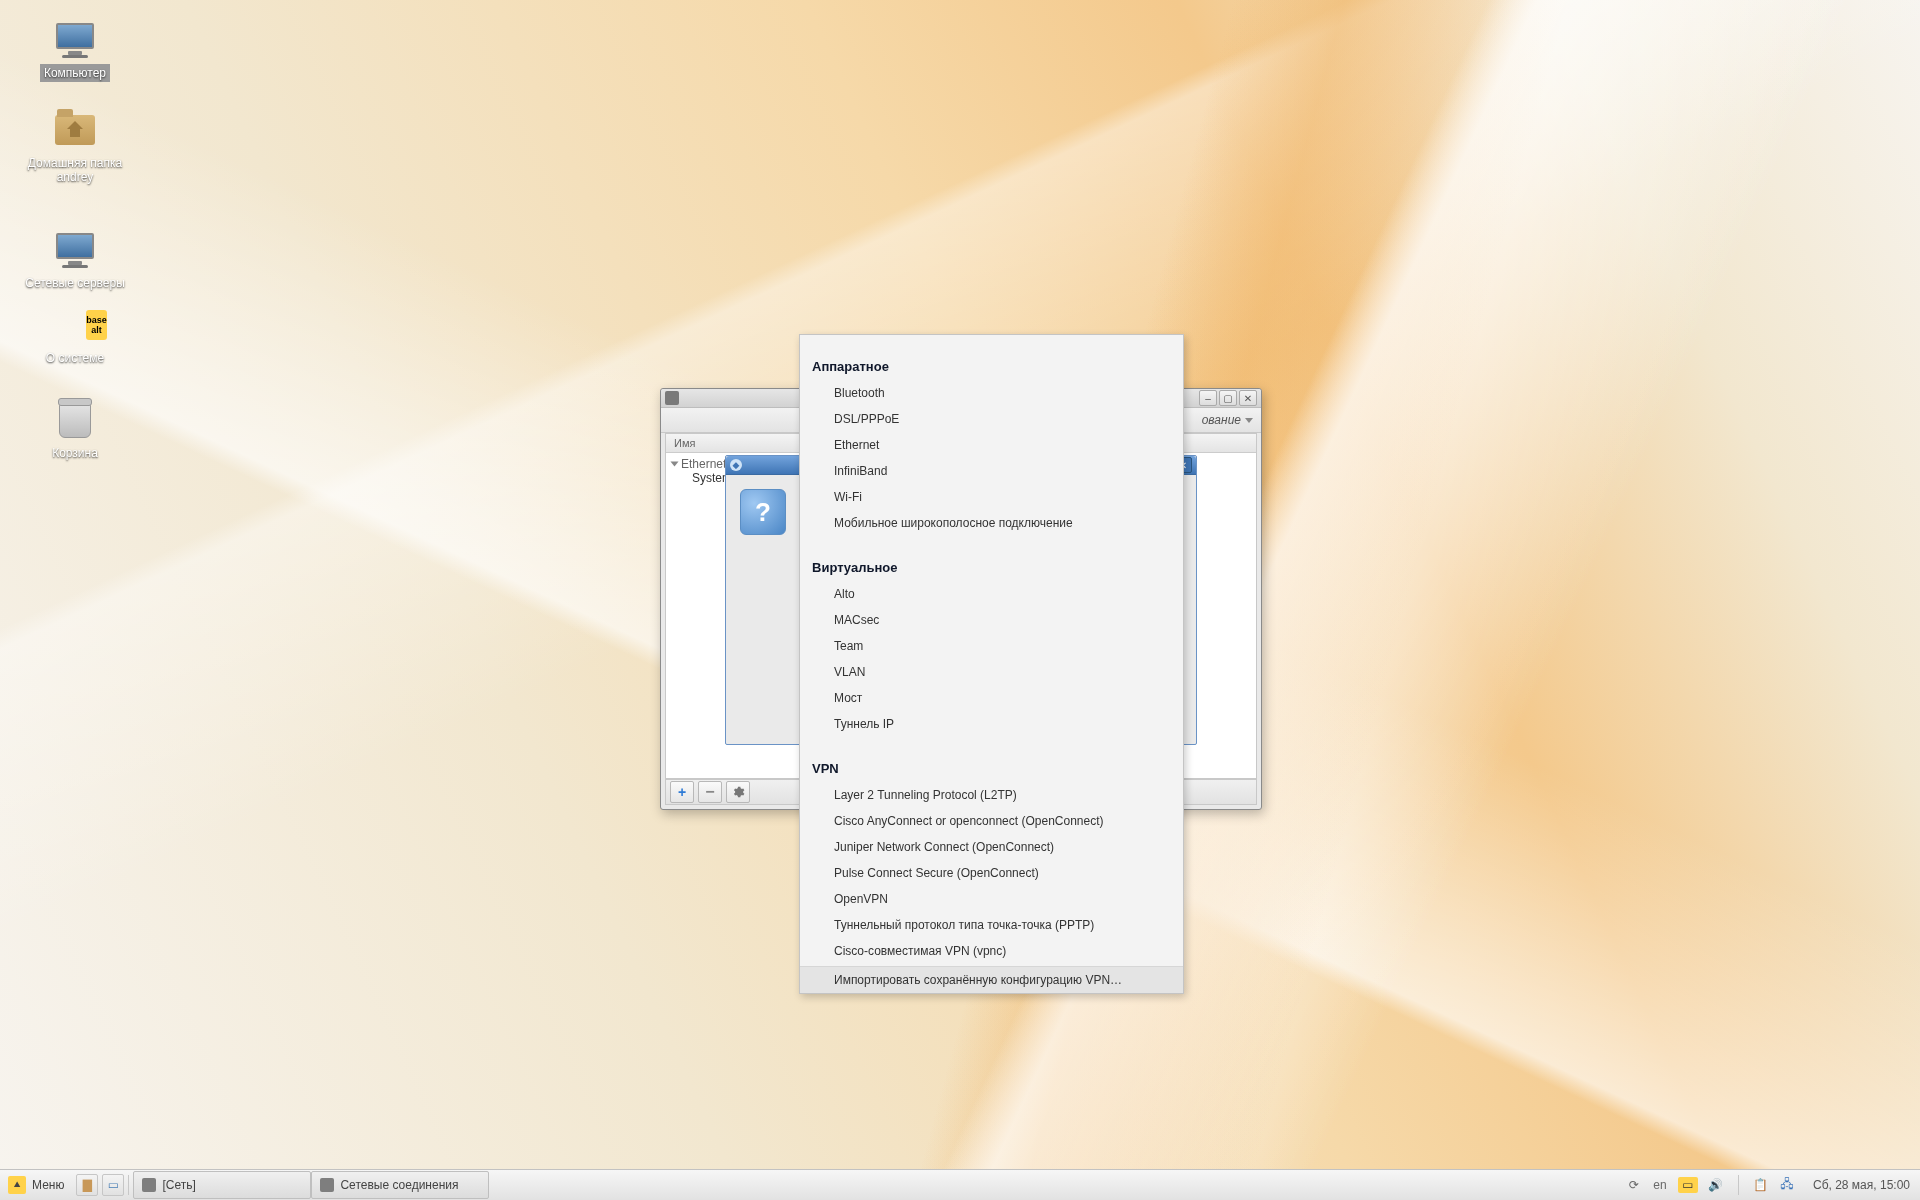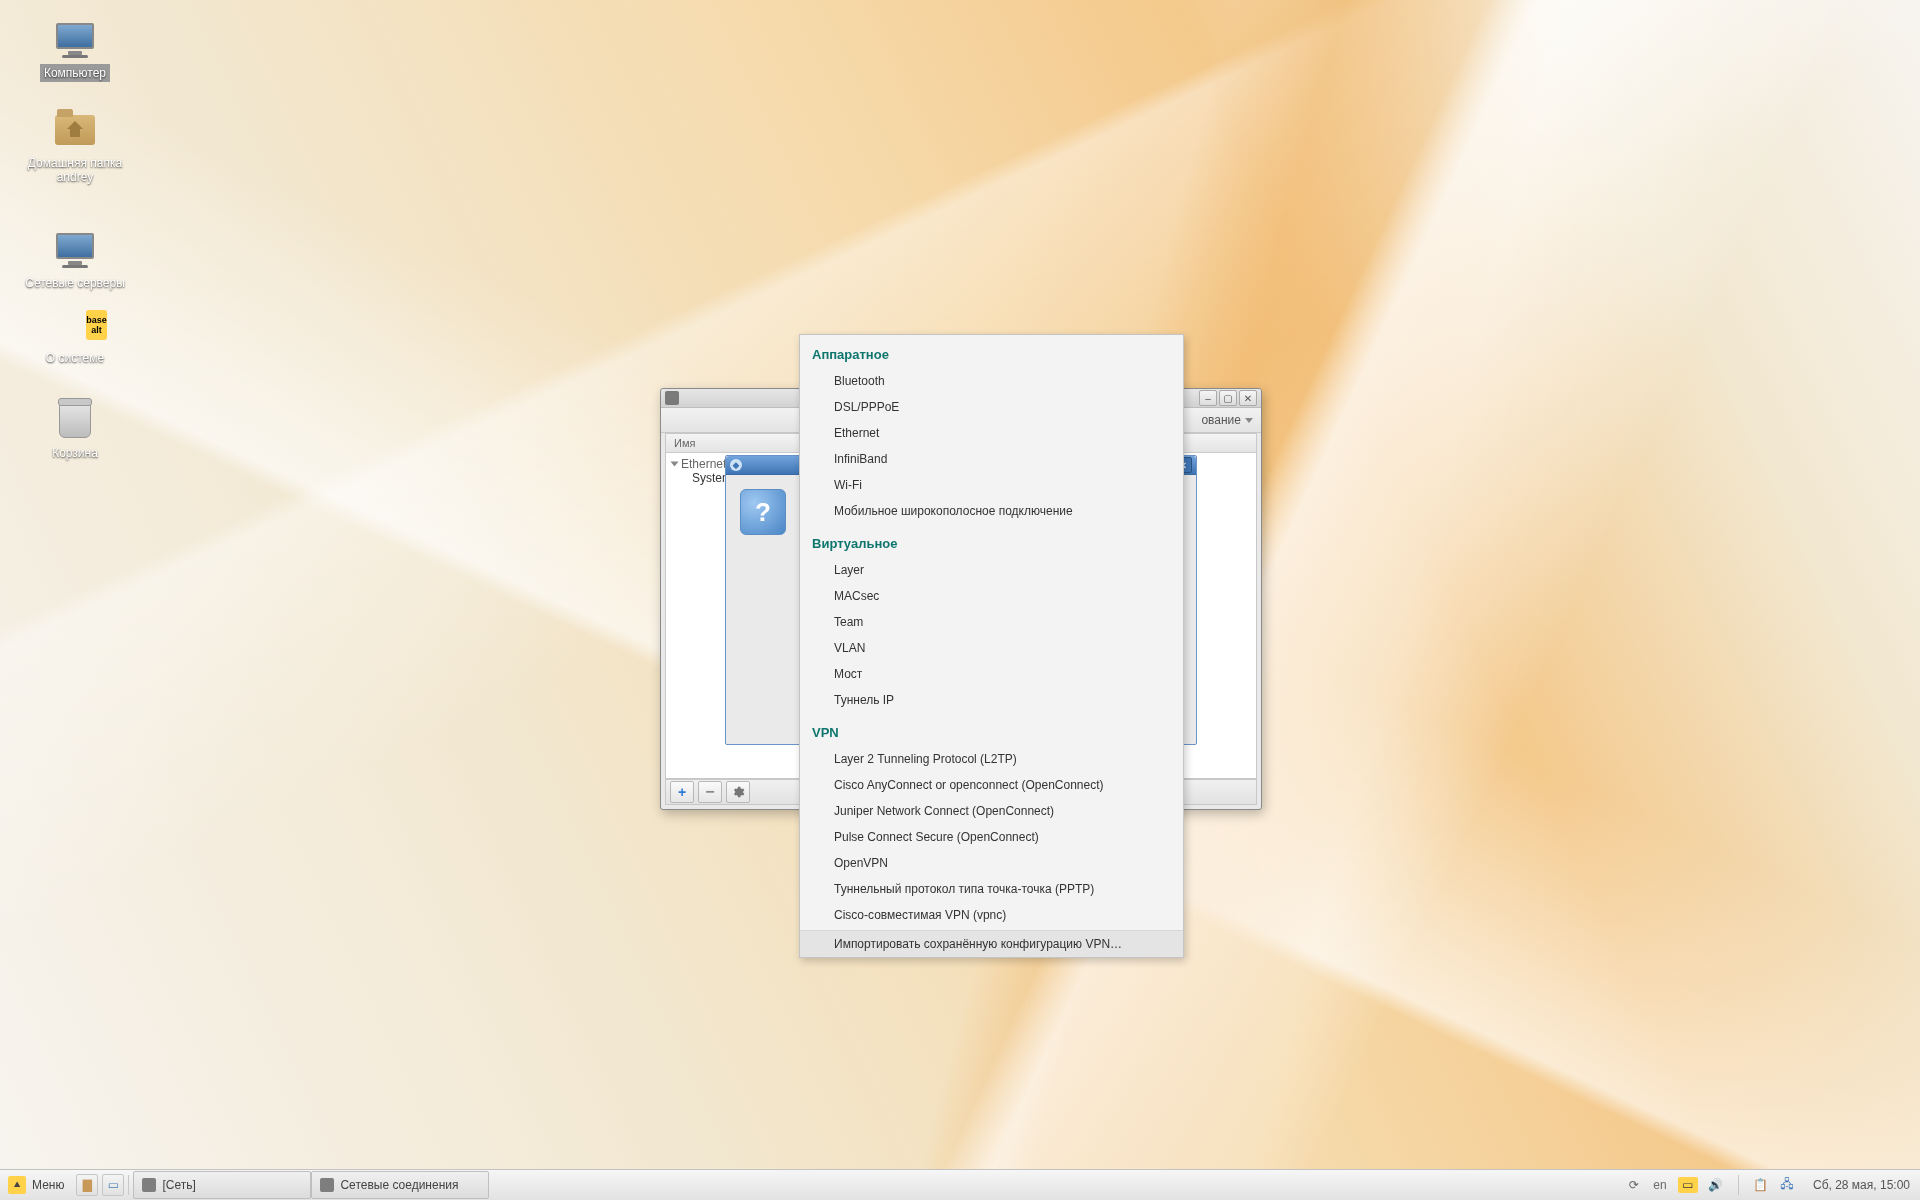--- a/index.html
+++ b/index.html
@@ -32,21 +32,21 @@
   .trash::before{content:"";position:absolute;top:-5px;left:-2px;right:-2px;height:6px;background:#c8c8c8;border:1px solid #999;border-radius:3px;}
   .basealt{width:44px;height:30px;background:#ffd24a;border-radius:3px;display:flex;align-items:center;justify-content:center;font-weight:bold;font-size:9px;color:#000;text-shadow:none;margin-left:43px;}
   
   .win{position:absolute;background:#e9e9e9;border:1px solid #8a8a8a;border-radius:3px;box-shadow:2px 4px 12px rgba(0,0,0,.25);}
   .titlebar{height:18px;background:linear-gradient(#e6e6e6,#d2d2d2);border-bottom:1px solid #bdbdbd;display:flex;align-items:center;padding:0 4px;border-radius:3px 3px 0 0;}
   .titlebar .ticon{width:14px;height:14px;background:#7a7a7a;border-radius:2px;margin-right:4px;}
   .titlebar .ttl{flex:1;font-size:11px;color:#555;}
   .winbtns{display:flex;gap:2px;}
   .winbtn{width:16px;height:14px;background:linear-gradient(#f5f5f5,#ddd);border:1px solid #aaa;border-radius:2px;display:flex;align-items:center;justify-content:center;font-size:10px;color:#555;cursor:pointer;}
   .toolbar{height:24px;background:linear-gradient(#f2f2f2,#e3e3e3);border-bottom:1px solid #c8c8c8;display:flex;align-items:center;justify-content:flex-end;padding:0 8px;font-size:12px;color:#555;}
-  .toolbar .dd{display:flex;align-items:center;gap:4px;cursor:pointer;}
+  .toolbar .dd{display:flex;align-items:center;gap:4px;cursor:pointer;font-style:italic;}
   .tri{width:0;height:0;border-left:4px solid transparent;border-right:4px solid transparent;border-top:5px solid #888;}
   .content{position:absolute;top:44px;left:4px;right:4px;bottom:30px;background:#fff;border:1px solid #c8c8c8;}
   .colhdr{height:18px;background:linear-gradient(#f4f4f4,#e4e4e4);border-bottom:1px solid #ccc;display:flex;align-items:center;padding-left:8px;font-size:11px;color:#666;}
   .tree{padding:4px 6px;font-size:12px;color:#444;}
   .tree .grp{color:#666;display:flex;align-items:center;gap:4px;}
   .tree .itm{padding-left:20px;color:#333;}
   .tri-r{width:0;height:0;border-top:4px solid transparent;border-bottom:4px solid transparent;border-left:5px solid #888;transform:rotate(90deg);}
   .btnbar{position:absolute;bottom:4px;left:4px;right:4px;height:24px;background:linear-gradient(#f0f0f0,#e2e2e2);border:1px solid #c8c8c8;display:flex;align-items:center;padding:0 4px;gap:4px;}
   .sqbtn{width:22px;height:20px;background:linear-gradient(#fafafa,#e6e6e6);border:1px solid #b8b8b8;border-radius:2px;display:flex;align-items:center;justify-content:center;cursor:pointer;}
   .sqbtn.plus{color:#2e7bd6;font-weight:bold;font-size:14px;}
@@ -54,21 +54,21 @@
   .sqbtn.gear svg{width:14px;height:14px;}
   
   .dlg{position:absolute;background:#eaeaea;border:1px solid #6a93c6;border-radius:2px;}
   .dlg .titlebar{background:linear-gradient(#72a3dc,#3f75b5);border-bottom:1px solid #3a6aa2;}
   .dlg .titlebar .ttl{color:#fff;}
   .dlg .dclose{width:16px;height:14px;background:#3f75b5;border:1px solid #2a567f;border-radius:2px;color:#fff;display:flex;align-items:center;justify-content:center;font-size:10px;margin-left:auto;cursor:pointer;}
   .dlg .body{padding:14px;display:flex;gap:12px;}
   .qicon{width:44px;height:44px;border-radius:6px;background:radial-gradient(circle at 30% 30%,#9fc8f2,#4a86c6);display:flex;align-items:center;justify-content:center;color:#fff;font-size:26px;font-weight:bold;border:1px solid #5b8ec4;}
   
   .menu{position:absolute;background:#f3f3f3;border:1px solid #c4c4c4;box-shadow:2px 3px 8px rgba(0,0,0,.2);}
-  .menu .mhdr{padding:12px 12px 6px;color:#0f766e;font-weight:bold;font-size:13px;}
+  .menu .mhdr{padding:24px 12px 6px;color:#0f172a;font-weight:bold;font-size:13px;}
   .menu .mitem{padding:6px 34px;font-size:12px;color:#333;cursor:pointer;}
   .menu .sep{border-top:1px solid #d6d6d6;margin-top:2px;}
   .menu .mitem.hover{background:#e4e4e4;}
   
   #taskbar{position:absolute;left:0;right:0;bottom:0;height:30px;background:linear-gradient(#f6f6f6,#e2e2e2);border-top:1px solid #c2c2c2;display:flex;align-items:center;font-size:12px;color:#444;}
   .tb-item{height:26px;display:flex;align-items:center;padding:0 8px;gap:6px;border:1px solid transparent;border-radius:2px;cursor:pointer;}
   .tb-item.task{background:linear-gradient(#f0f0f0,#dcdcdc);border:1px solid #bfbfbf;min-width:160px;}
   .tb-item.task .ticn{width:14px;height:14px;background:#7e7e7e;border-radius:2px;}
   #taskbar .spacer{flex:1;}
   .tray{display:flex;align-items:center;gap:10px;padding:0 8px;}
@@ -179,21 +179,21 @@
 
 <div class="menu" style="left:799px;top:334px;width:383px" id="conn-menu">
     <div class="mhdr">Аппаратное</div>
     <div class="mitem">Bluetooth</div>
     <div class="mitem">DSL/PPPoE</div>
     <div class="mitem">Ethernet</div>
     <div class="mitem">InfiniBand</div>
     <div class="mitem">Wi-Fi</div>
     <div class="mitem">Мобильное широкополосное подключение</div>
     <div class="mhdr">Виртуальное</div>
-    <div class="mitem">Layer</div>
+    <div class="mitem">Alto</div>
     <div class="mitem">MACsec</div>
     <div class="mitem">Team</div>
     <div class="mitem">VLAN</div>
     <div class="mitem">Мост</div>
     <div class="mitem">Туннель IP</div>
     <div class="mhdr">VPN</div>
     <div class="mitem">Layer 2 Tunneling Protocol (L2TP)</div>
     <div class="mitem">Cisco AnyConnect or openconnect (OpenConnect)</div>
     <div class="mitem">Juniper Network Connect (OpenConnect)</div>
     <div class="mitem">Pulse Connect Secure (OpenConnect)</div>

